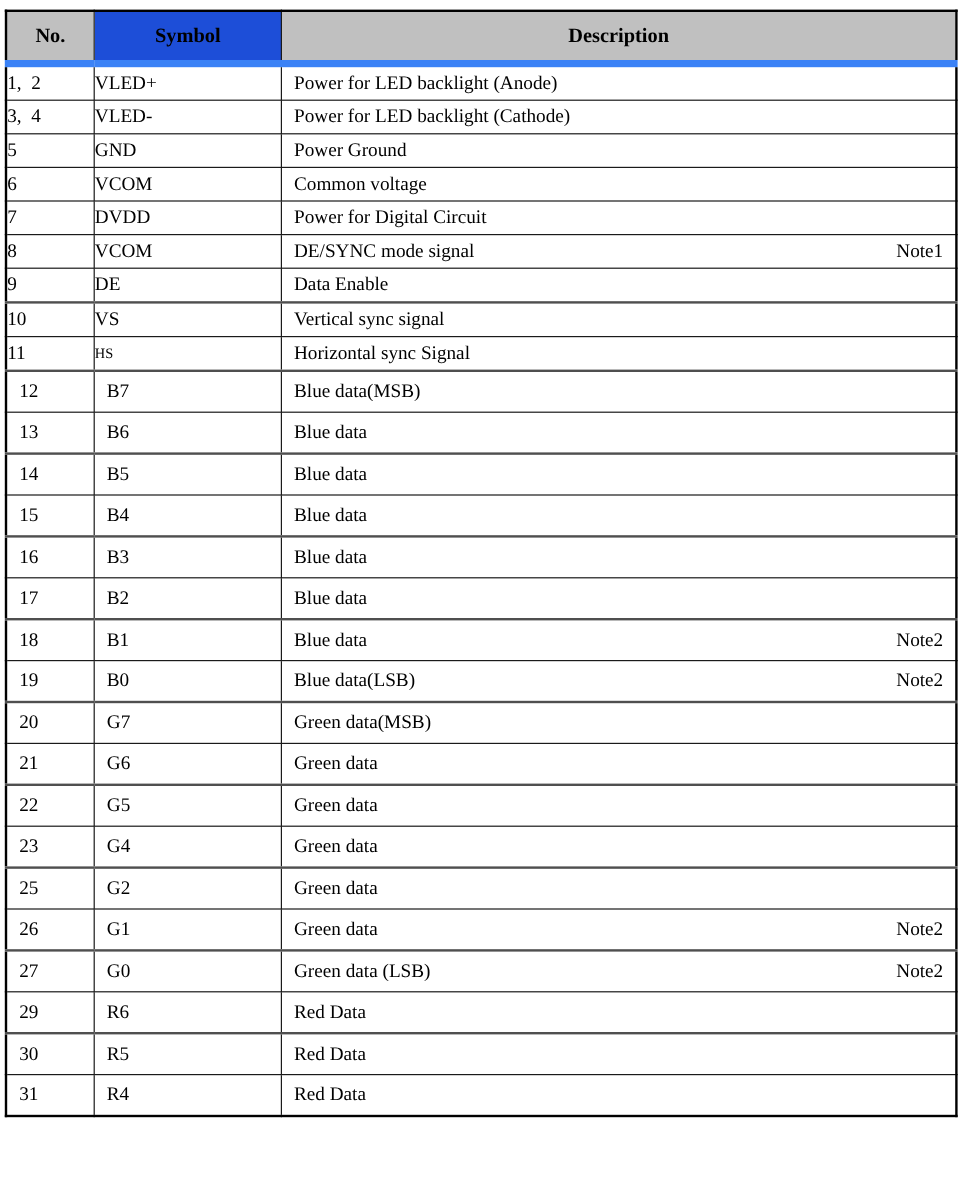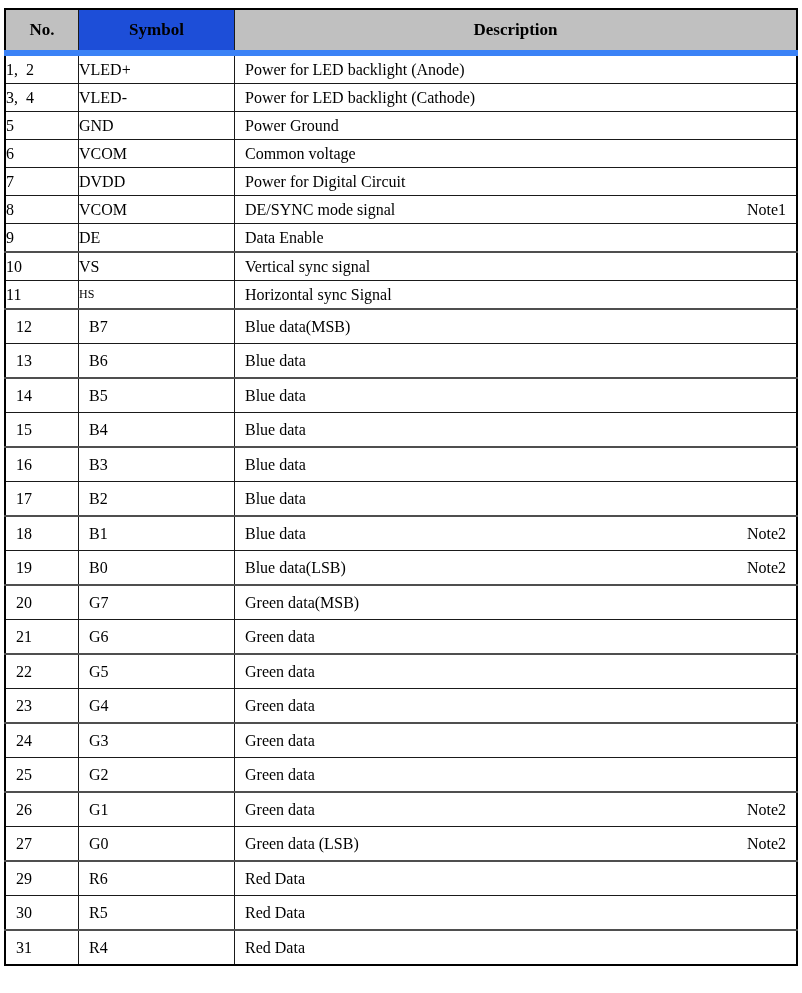--- a/index.html
+++ b/index.html
@@ -288,30 +288,20 @@
         <td class="col-no">23</td>
         <td class="col-symbol">G4</td>
         <td class="col-desc">
           <div class="desc-wrap">
             <span class="desc-text">Green data</span>
             <span class="note-text"></span>
           </div>
         </td>
       </tr>
       <tr>
-        <td class="col-no">24</td>
-        <td class="col-symbol">G3</td>
-        <td class="col-desc">
-          <div class="desc-wrap">
-            <span class="desc-text">Green data</span>
-            <span class="note-text"></span>
-          </div>
-        </td>
-      </tr>
-      <tr>
         <td class="col-no">25</td>
         <td class="col-symbol">G2</td>
         <td class="col-desc">
           <div class="desc-wrap">
             <span class="desc-text">Green data</span>
             <span class="note-text"></span>
           </div>
         </td>
       </tr>
       <tr>

